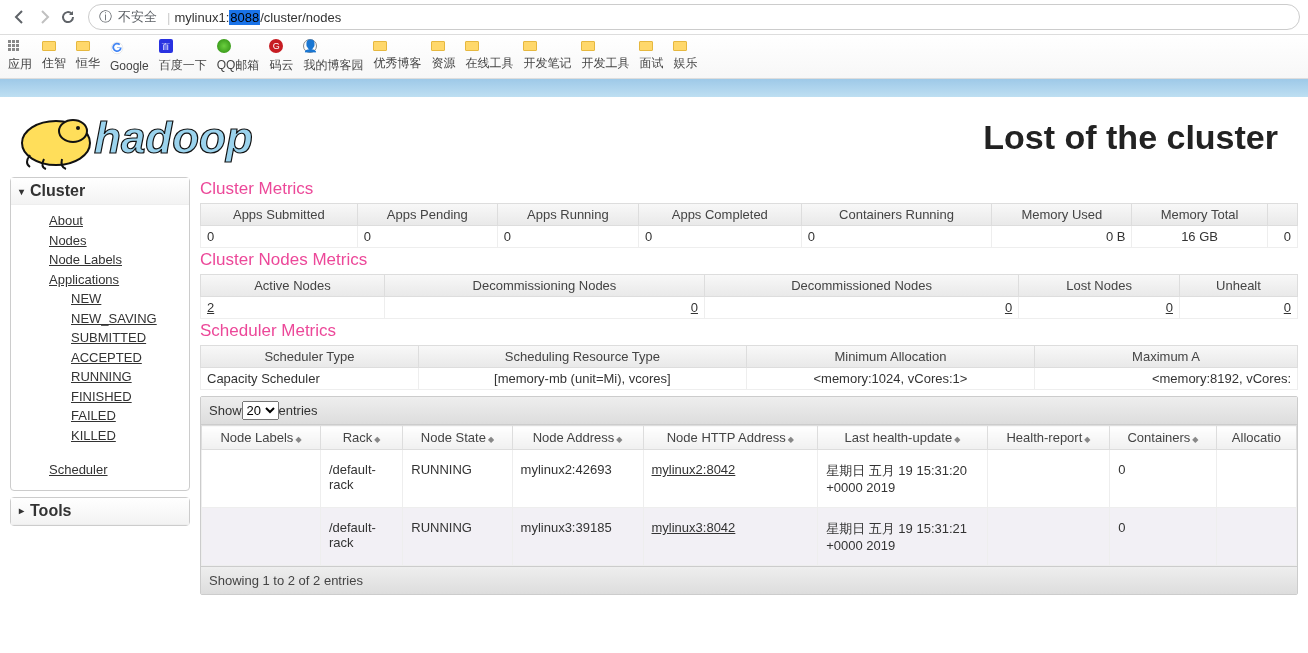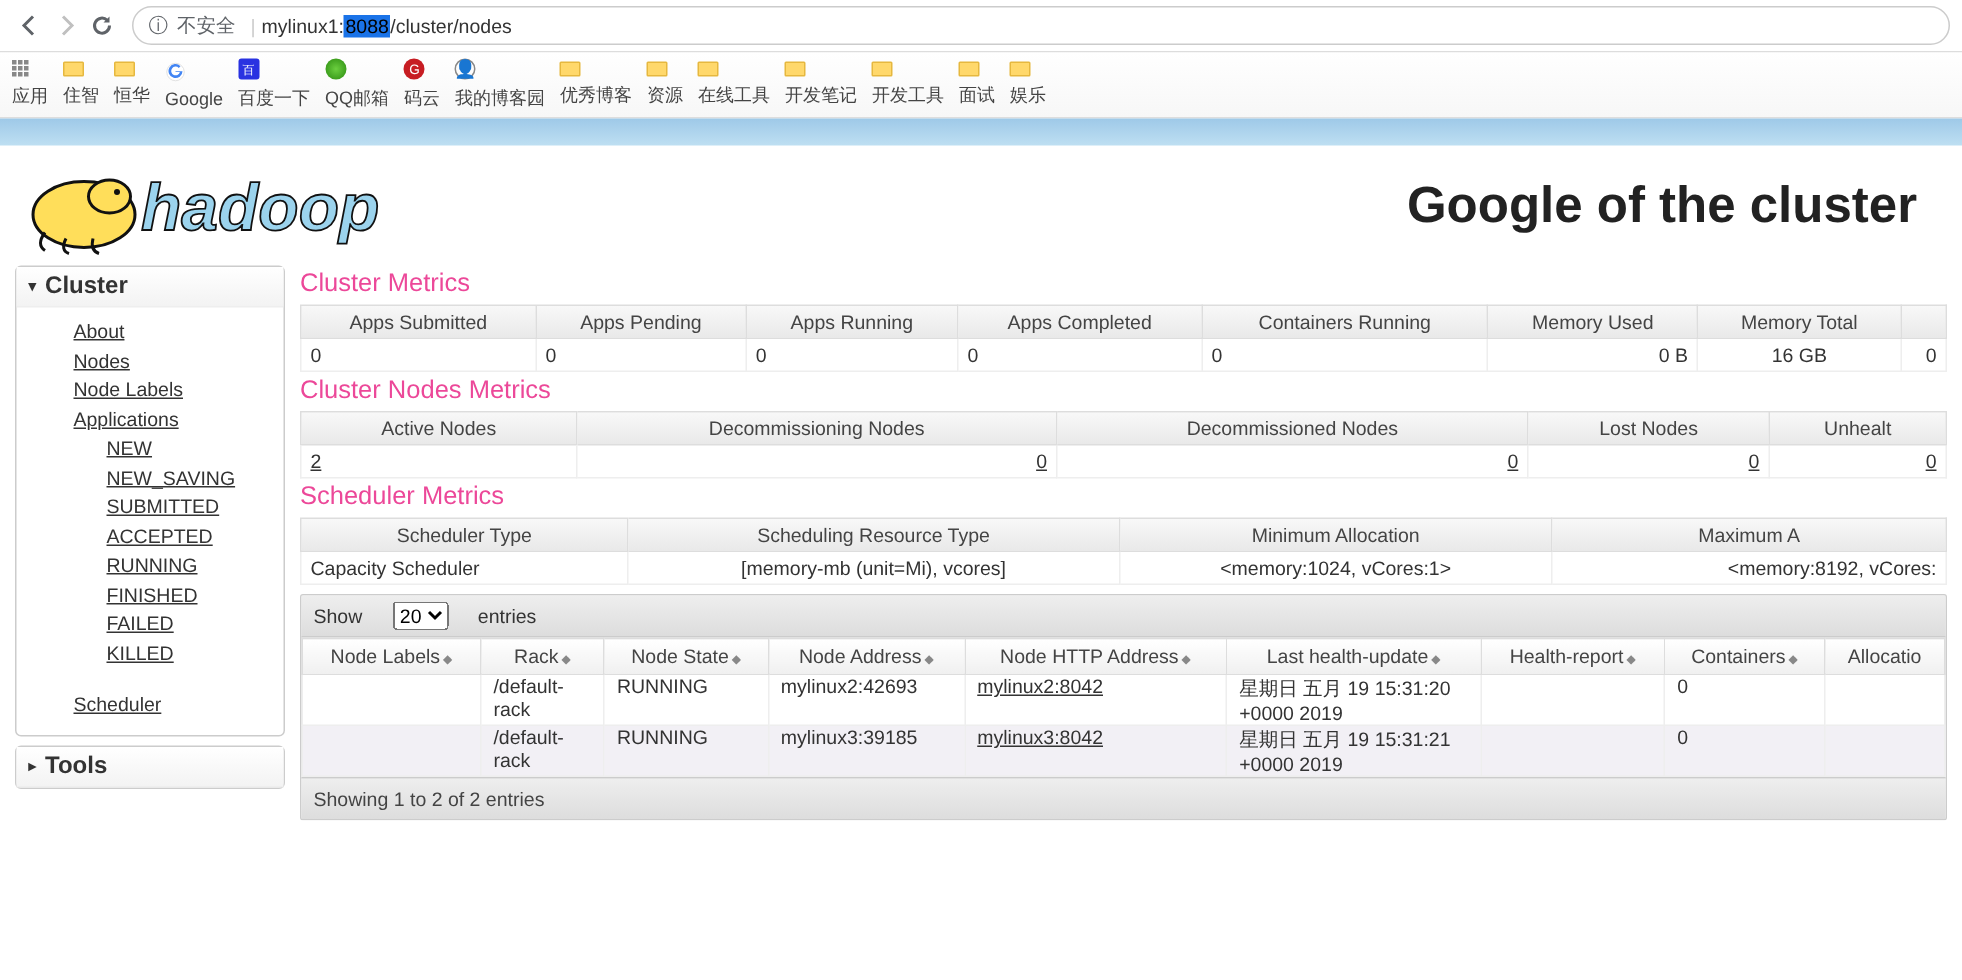--- a/index.html
+++ b/index.html
@@ -32,26 +32,26 @@
 .nav-sub { padding-left: 22px; }
 .content { flex: 1; min-width: 0; overflow: hidden; }
 .sec-title { font-size: 17px; color: #ec4899; margin: 2px 0 4px 0; }
 .metric-table { width: 100%; border-collapse: separate; border-spacing: 0; font-size: 13px; margin-bottom: 2px; }
 .metric-table th { background: linear-gradient(#f8f8f8,#e9e9e9); border: 1px solid #ddd; border-left:none; padding: 3px 6px; font-weight: normal; color: #444; white-space: nowrap; text-align: center; }
 .metric-table th:first-child { border-left:1px solid #ddd; }
 .metric-table td { border: 1px solid #eee; border-top:none; border-left:none; padding: 3px 6px; text-align: left; }
 .metric-table td:first-child { border-left:1px solid #eee; }
 .lnk { text-decoration: underline; color: #333; }
 .dt-wrap { border: 1px solid #ccc; border-radius: 2px; margin-top: 6px; }
-.dt-bar { padding: 4px 8px; background: linear-gradient(#eee,#ddd); border-bottom: 1px solid #ccc; display:flex; align-items:center; gap:20px;}
+.dt-bar { padding: 4px 8px; background: linear-gradient(#eee,#ddd); border-bottom: 1px solid #ccc; display:flex; align-items:center; gap:0;}
 .dt-bar select { font-size: 13px; }
 .dt-table { width: 100%; border-collapse: collapse; font-size: 13px; }
 .dt-table th { background: linear-gradient(#fff,#f0f0f0); border: 1px solid #ddd; padding: 4px 8px; font-weight: normal; color: #444; position: relative; white-space: nowrap; text-align: center;}
 .sort-ic { font-size: 8px; color: #888; margin-left: 2px; line-height: 1;}
-.dt-table td { border: 1px solid #eee; padding: 0 8px; vertical-align: top; }
+.dt-table td { border: 1px solid #eee; padding: 12px 8px; vertical-align: top; }
 .dt-table tr.alt td { background: #f2f0f5; }
 .dt-foot { padding: 6px 8px; background: linear-gradient(#eee,#ddd); border-top: 1px solid #ccc; color: #444; }
 .google-g { width:14px; height:14px; }
 .baidu-i { width:14px; height:14px; background:#2932e1; color:#fff; font-size:8px; display:inline-flex; align-items:center; justify-content:center; border-radius:2px;}
 .qq-i { width:14px; height:14px; border-radius:50%; background: radial-gradient(#6bcf3f,#2a8a0f); display:inline-block;}
 .git-i { width:14px; height:14px; border-radius:50%; background:#c71d23; color:#fff; font-size:9px; display:inline-flex; align-items:center; justify-content:center;}
 .blog-i { width:14px; height:14px; border-radius:50%; border:1px solid #888; display:inline-flex; align-items:center; justify-content:center;}
 </style>
 </head>
 <body>
@@ -163,21 +163,21 @@
   <div class="header">
     <div class="logo-wrap">
       <svg class="logo-svg" viewBox="0 0 300 68">
         <ellipse cx="46" cy="40" rx="34" ry="22" fill="#ffde5a" stroke="#111" stroke-width="2"></ellipse>
         <ellipse cx="63" cy="28" rx="14" ry="11" fill="#ffde5a" stroke="#111" stroke-width="2"></ellipse>
         <circle cx="68" cy="25" r="2" fill="#111"></circle>
         <path d="M20 52 q-6 8 0 12 M34 56 q-4 8 2 10 M52 56 q-2 8 4 10" stroke="#111" stroke-width="2" fill="none"></path>
         <text x="84" y="50" font-family="Arial Black, Arial" font-weight="900" font-size="44" font-style="italic" fill="#9bd3ed" stroke="#111" stroke-width="1.2">hadoop</text>
       </svg>
     </div>
-    <div class="page-title">Google of the cluster</div>
+    <div class="page-title">Lost of the cluster</div>
   </div>
 
   <div class="body-wrap">
     <div class="sidebar">
       <div class="nav-sec">
         <div class="nav-head">
             <span class="tri">▾</span>
             <span>Cluster</span>
           </div>
         <div class="nav-body">

